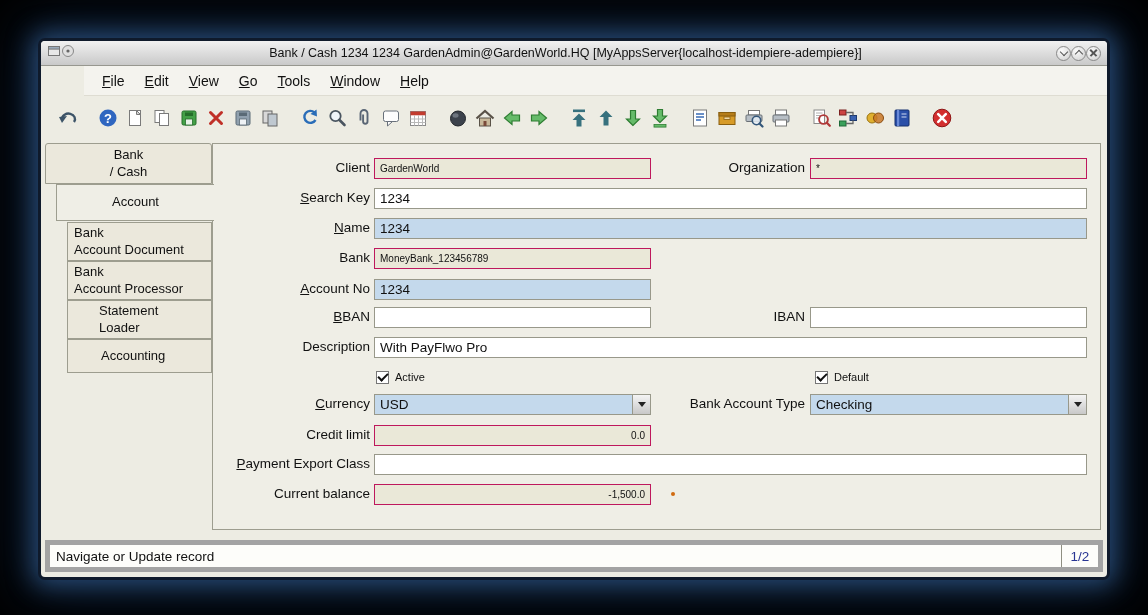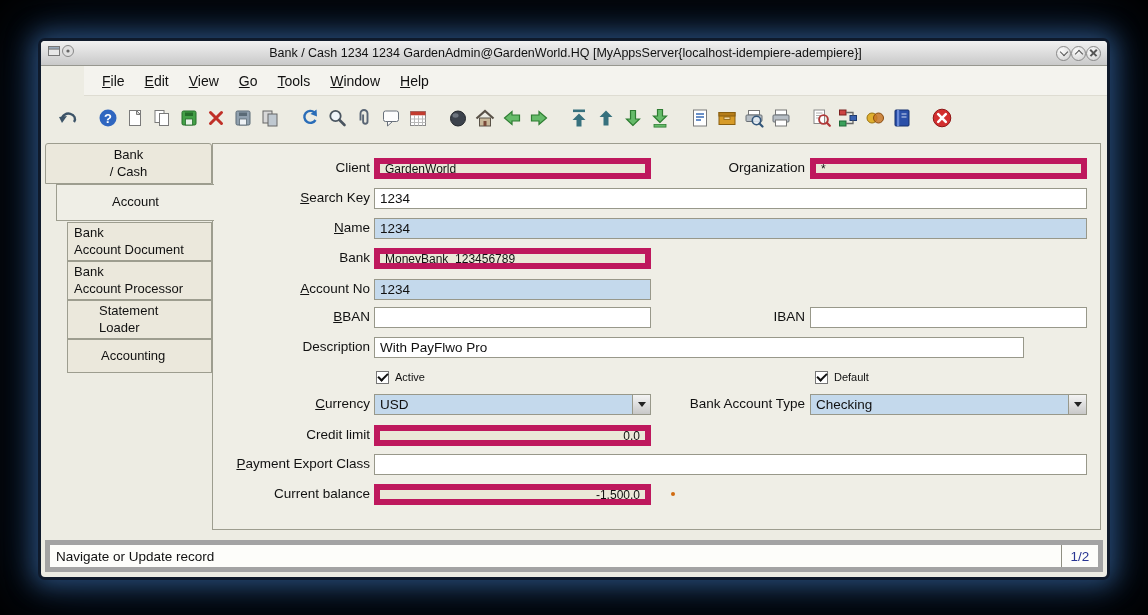--- a/index.html
+++ b/index.html
@@ -43,22 +43,22 @@
   .tab-account{left:15px;top:44px;width:158px;height:37px;background:#efeee6;border-right:none;
     text-align:center;z-index:2;}
   .tab-bad{left:26px;top:82px;width:145px;height:39px;padding-left:6px;}
   .tab-bap{left:26px;top:121px;width:145px;height:39px;padding-left:6px;}
   .tab-sl{left:26px;top:160px;width:145px;height:39px;padding-left:31px;}
   .tab-acct{left:26px;top:199px;width:145px;height:34px;padding-left:33px;}
 
   .flabel{position:absolute;width:150px;text-align:right;font-size:13.5px;color:#111;}
   .rlabel{left:442px;}
   .llabel{left:7px;}
-  .fld{position:absolute;height:21px;box-sizing:border-box;font-size:12px;display:flex;align-items:center;
-    padding:0 5px;border:6px solid #be185d;color:#111;overflow:hidden;white-space:nowrap;}
+  .fld{position:absolute;height:21px;box-sizing:border-box;font-size:10px;display:flex;align-items:center;
+    padding:0 5px;border:1px solid #be185d;color:#111;overflow:hidden;white-space:nowrap;}
   .ro{background:#eae8d8;}
   .num{justify-content:flex-end;}
   .inp{position:absolute;height:21px;box-sizing:border-box;border:1px solid #98988a;color:#111;
     font-family:"Liberation Sans",sans-serif;font-size:13.5px;padding:0 5px;outline:none;}
   .white{background:#fff;}
   .mand{background:#c4d9ec;}
 
   .dd{position:absolute;height:21px;display:flex;box-sizing:border-box;border:1px solid #98988a;}
   .ddtext{flex:1;display:flex;align-items:center;padding:0 5px;font-size:13.5px;background:#c4d9ec;color:#111;
     overflow:hidden;white-space:nowrap;}
@@ -370,21 +370,21 @@
 
         <div class="flabel llabel mn" style="top:137px">Account No</div>
         <input class="inp mand" style="left: 161px; top: 135px; width: 277px;" value="1234">
 
         <div class="flabel llabel mn" style="top:165px">BBAN</div>
         <input class="inp white" style="left: 161px; top: 163px; width: 277px;" value="">
         <div class="flabel rlabel" style="top:165px">IBAN</div>
         <input class="inp white" style="left: 597px; top: 163px; width: 277px;" value="">
 
         <div class="flabel llabel" style="top:195px">Description</div>
-        <input class="inp white" style="left: 161px; top: 193px; width: 650px;" value="With PayFlwo Pro">
+        <input class="inp white" style="left: 161px; top: 193px; width: 713px;" value="With PayFlwo Pro">
 
         <div class="cbwrap" style="left:163px;top:225px">
           <span class="cb">
               <span class="cbmark"></span>
             </span>
           <span class="cblabel">Active</span>
         </div>
         <div class="cbwrap" style="left:602px;top:225px">
           <span class="cb">
               <span class="cbmark"></span>

